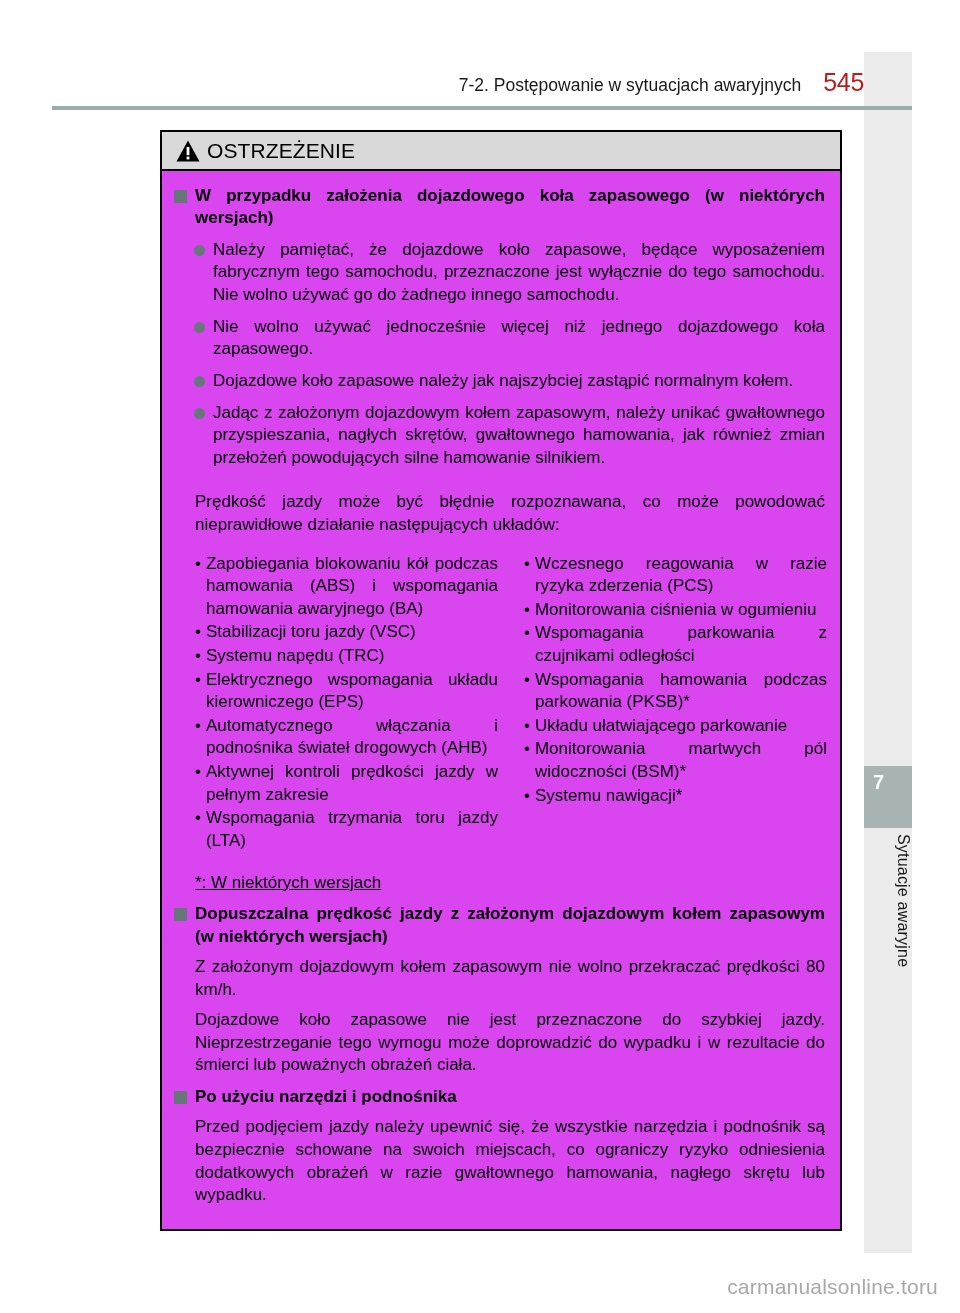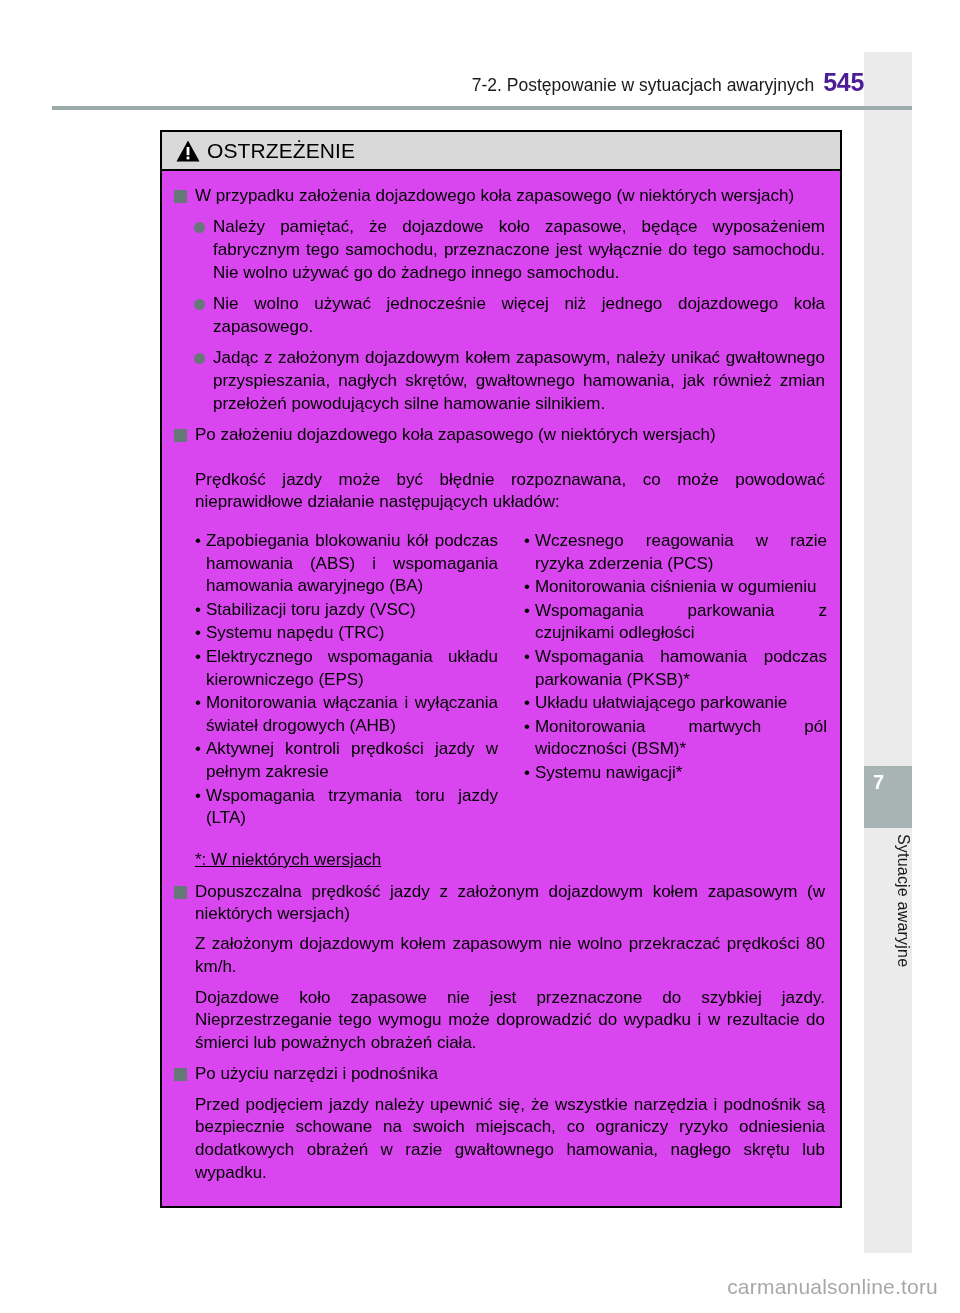--- a/index.html
+++ b/index.html
@@ -77,23 +77,23 @@
     display: flex;
     align-items: baseline;
     white-space: nowrap;
   }
   .header-section {
     font-size: 17.5px;
     color: #1a1a1a;
   }
   .header-pageno {
     font-size: 25px;
-    font-weight: bold;
-    color: #4c1d95;
-    margin-left: 9px;
+    font-weight: normal;
+    color: #b91c1c;
+    margin-left: 22px;
     letter-spacing: -0.3px;
   }
   .header-rule {
     position: absolute;
     left: 52px;
     top: 106px;
     width: 860px;
     height: 4px;
     background: #9cacab;
   }
@@ -143,21 +143,21 @@
   .sq-marker {
     width: 13px;
     height: 13px;
     background: #66777a;
     flex: 0 0 auto;
     margin-top: 5px;
     margin-right: 8px;
   }
   .sq-text {
     font-size: 17px;
-    font-weight: normal;
+    font-weight: bold;
     color: #000;
     line-height: 1.32;
     text-align: justify;
     flex: 1 1 auto;
   }
 
   .dot-item {
     display: flex;
     align-items: flex-start;
     margin-top: 9px;
@@ -278,27 +278,27 @@
     <div class="dot-item">
       <span class="dot-marker"></span>
       <span class="dot-text">Należy pamiętać, że dojazdowe koło zapasowe, będące wyposażeniem fabrycznym tego samochodu, przeznaczone jest wyłącznie do tego samochodu. Nie wolno używać go do żadnego innego samochodu.</span>
     </div>
     <div class="dot-item">
       <span class="dot-marker"></span>
       <span class="dot-text">Nie wolno używać jednocześnie więcej niż jednego dojazdowego koła zapasowego.</span>
     </div>
     <div class="dot-item">
       <span class="dot-marker"></span>
+      <span class="dot-text">Dojazdowe koło zapasowe należy jak najszybciej zastąpić normalnym kołem.</span>
+    </div>
+    <div class="dot-item">
+      <span class="dot-marker"></span>
       <span class="dot-text">Jadąc z założonym dojazdowym kołem zapasowym, należy unikać gwałtownego przyspieszania, nagłych skrętów, gwałtownego hamowania, jak również zmian przełożeń powodujących silne hamowanie silnikiem.</span>
     </div>
 
-    <div class="sq-head">
-      <span class="sq-marker"></span>
-      <span class="sq-text">Po założeniu dojazdowego koła zapasowego (w niektórych wersjach)</span>
-    </div>
 
     <div class="para tight">Prędkość jazdy może być błędnie rozpoznawana, co może powodować nieprawidłowe działanie następujących układów:</div>
 
     <div class="two-col">
 
       <div class="col">
         <div class="col-item">
           <span class="col-bullet">•</span>
           <span class="col-text">Zapobiegania blokowaniu kół podczas hamowania (ABS) i wspomagania hamowania awaryjnego (BA)</span>
         </div>
@@ -309,21 +309,21 @@
         <div class="col-item">
           <span class="col-bullet">•</span>
           <span class="col-text nojust">Systemu napędu (TRC)</span>
         </div>
         <div class="col-item">
           <span class="col-bullet">•</span>
           <span class="col-text">Elektrycznego wspomagania układu kierowniczego (EPS)</span>
         </div>
         <div class="col-item">
           <span class="col-bullet">•</span>
-          <span class="col-text">Monitorowania włączania i wyłączania świateł drogowych (AHB)</span>
+          <span class="col-text">Automatycznego włączania i podnośnika świateł drogowych (AHB)</span>
         </div>
         <div class="col-item">
           <span class="col-bullet">•</span>
           <span class="col-text">Aktywnej kontroli prędkości jazdy w pełnym zakresie</span>
         </div>
         <div class="col-item">
           <span class="col-bullet">•</span>
           <span class="col-text">Wspomagania trzymania toru jazdy (LTA)</span>
         </div>
       </div>

